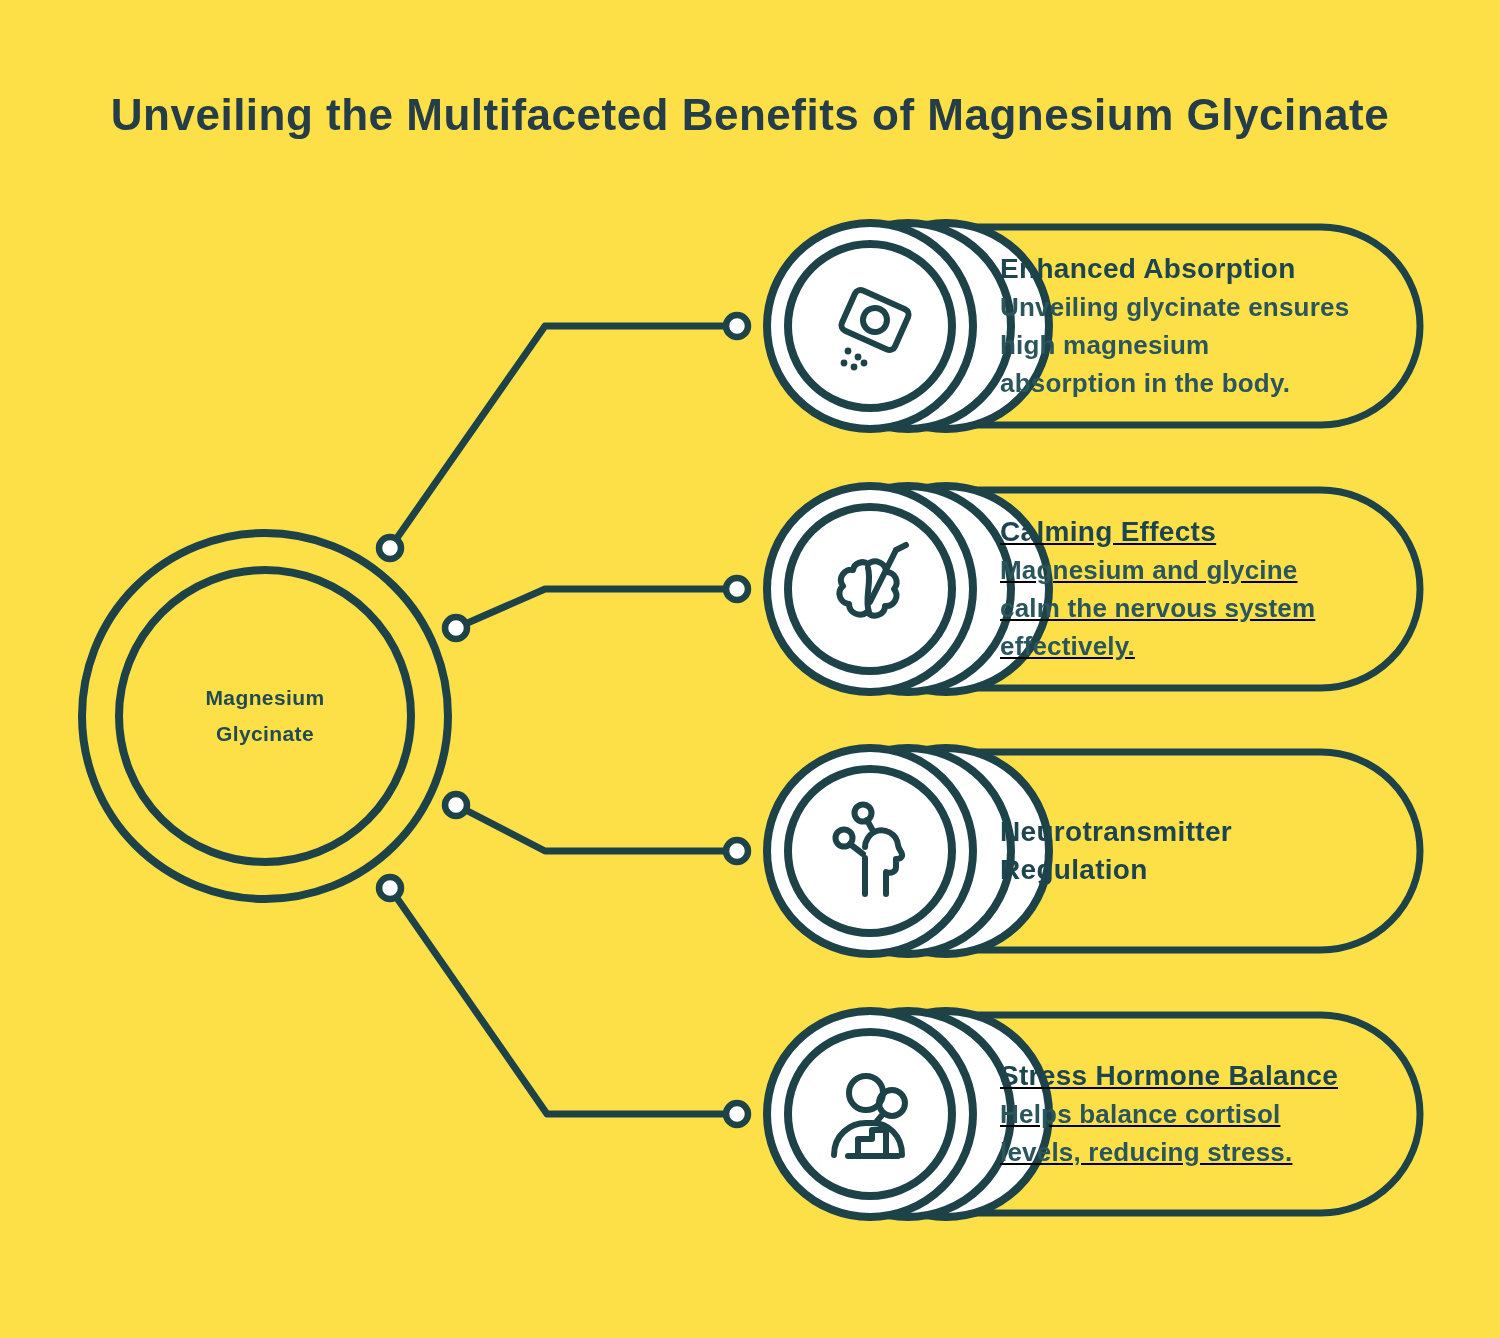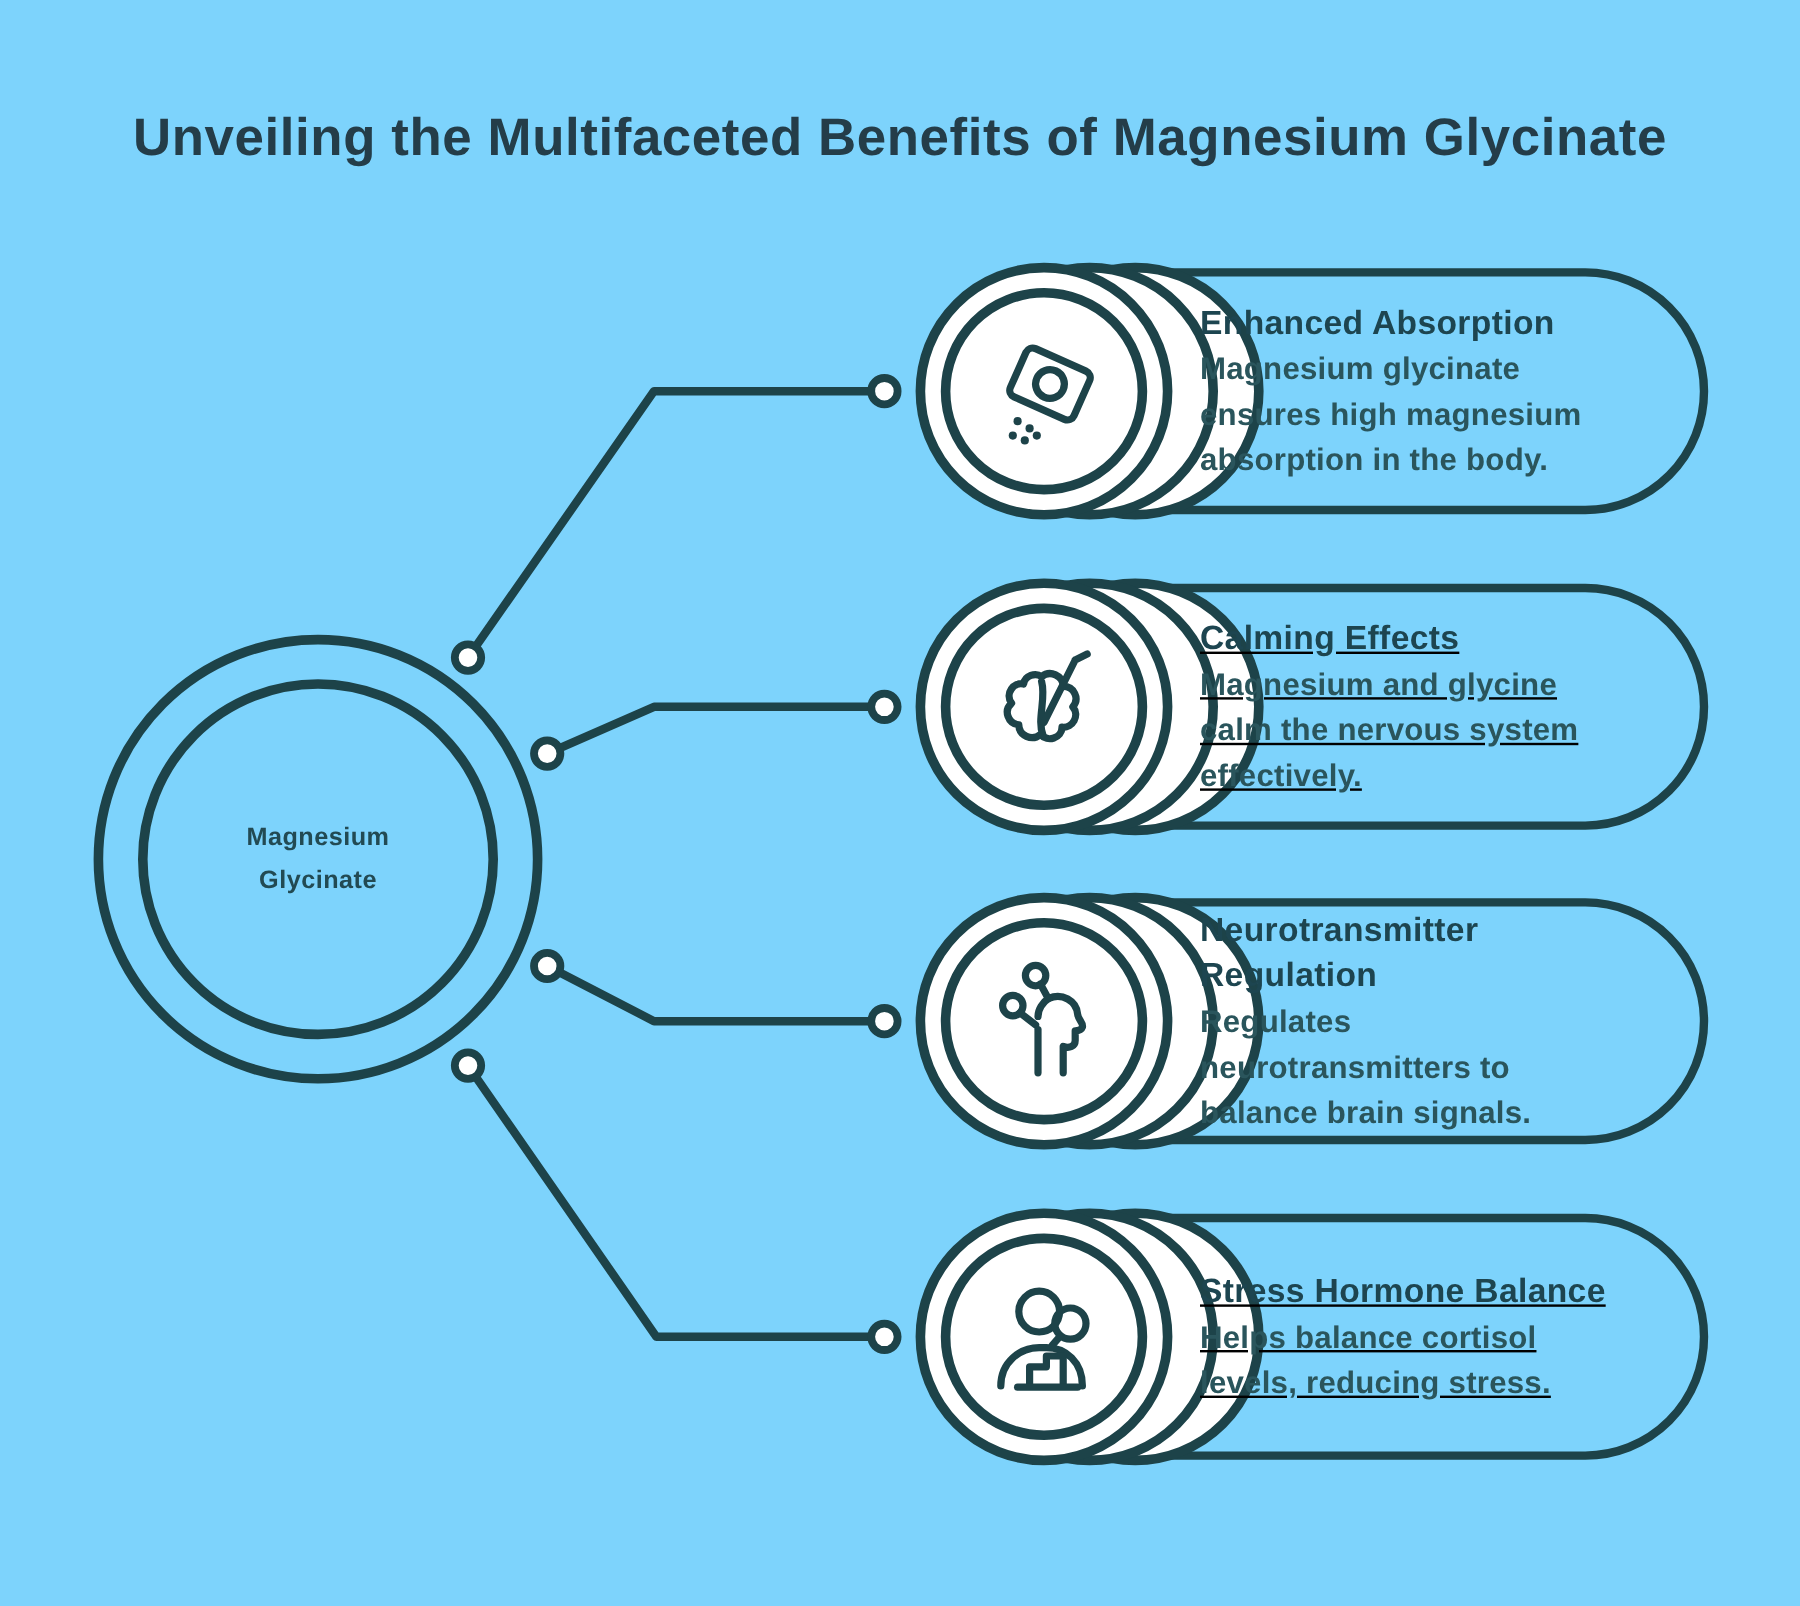--- a/index.html
+++ b/index.html
@@ -1,19 +1,19 @@
 <!DOCTYPE html>
 <html><head>
 <meta charset="utf-8">
 <style>
   html,body{margin:0;padding:0;background:#ffffff;}
   .stage{
     position:relative;
     width:1500px;height:1338px;
-    background:#7dd3fc;
+    background:#fde047;
     font-family:"Liberation Sans", sans-serif;
     overflow:hidden;
   }
   .page-title{
     position:absolute;
     top:90px;left:0;width:1500px;
     text-align:center;
     font-size:44px;
     font-weight:bold;
     letter-spacing:0.5px;
@@ -163,31 +163,30 @@
         <path d="M40 96 V80 h14 v-9 h14 v25"></path>
         <path d="M30 97 H80"></path>
       </g>
     </g>
   </svg>
 
   <div class="center-label">Magnesium Glycinate</div>
 
   <div class="card-text ct1">
     <div class="card-title">Enhanced Absorption</div>
-    <div class="card-body">Magnesium glycinate ensures high magnesium absorption in the body.</div>
+    <div class="card-body">Unveiling glycinate ensures high magnesium absorption in the body.</div>
   </div>
 
   <div class="card-text ct2">
     <div class="card-title">Calming Effects</div>
     <div class="card-body">Magnesium and glycine calm the nervous system effectively.</div>
   </div>
 
   <div class="card-text ct3">
     <div class="card-title">Neurotransmitter Regulation</div>
-    <div class="card-body">Regulates neurotransmitters to balance brain signals.</div>
   </div>
 
   <div class="card-text ct4">
     <div class="card-title">Stress Hormone Balance</div>
     <div class="card-body">Helps balance cortisol levels, reducing stress.</div>
   </div>
 
 </div>
 
 </body></html>

